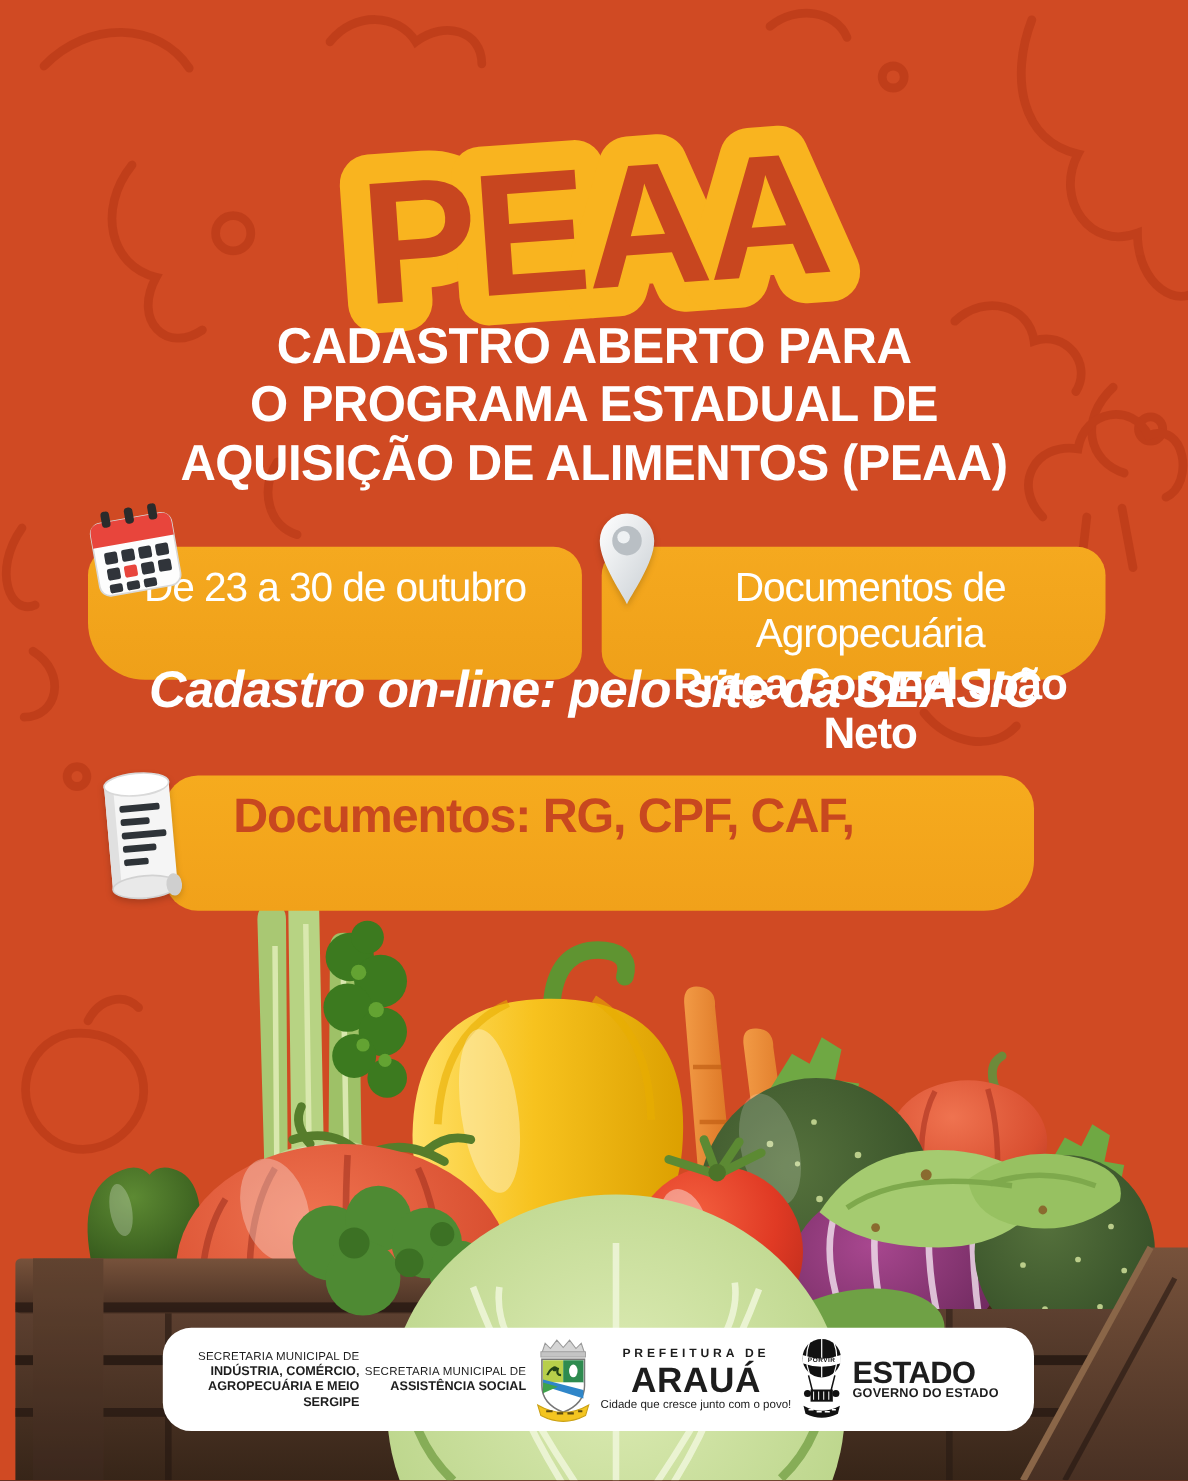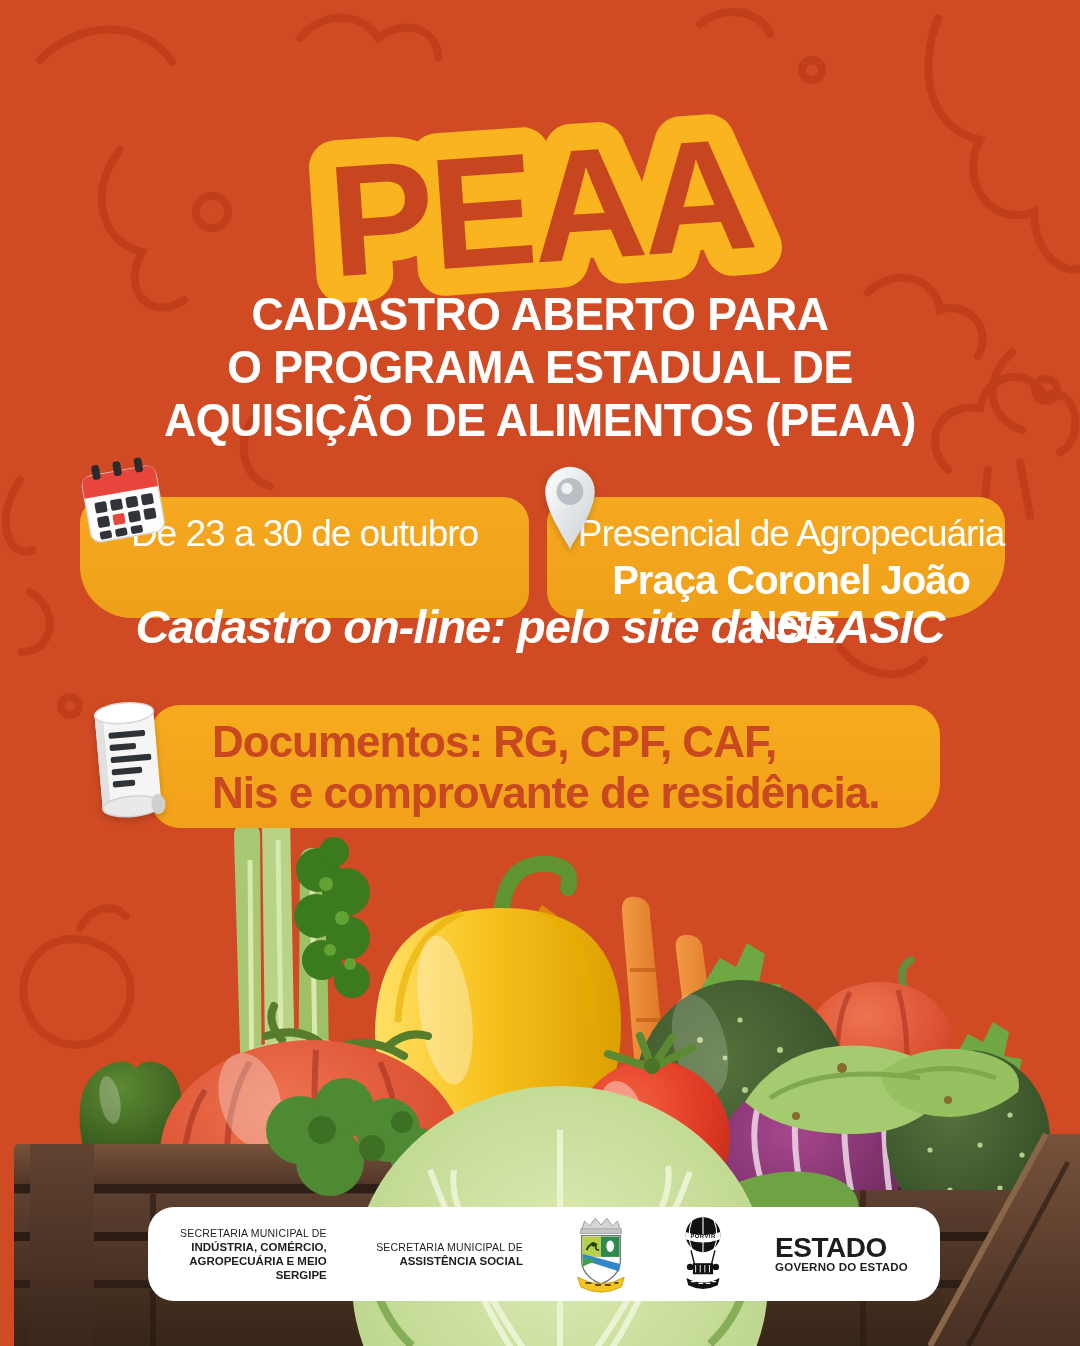--- a/index.html
+++ b/index.html
@@ -359,21 +359,21 @@
         <rect x="21" y="76" width="12" height="8" rx="2"></rect>
           <rect x="37" y="76" width="12" height="8" rx="2"></rect>
         <rect x="53" y="76" width="12" height="8" rx="2"></rect>
       </g>
       <rect x="37" y="61" width="12" height="11" rx="2" fill="#e8453c"></rect>
     </g>
   </svg>
 
   <div class="pill pill-right">
     <div class="pill-inner">
-      <div class="pill-l1">Presencial de Agropecuária</div>
+      <div class="pill-l1">Documentos de Agropecuária</div>
       <div class="pill-l2">Praça Coronel João Neto</div>
     </div>
   </div>
 
   <svg class="pin-icon" viewBox="0 0 64 88">
     <defs>
       <linearGradient id="gPin" x1="0" y1="0" x2="1" y2="1">
         <stop offset="0" stop-color="#ffffff"></stop>
           <stop offset="1" stop-color="#c9cfd4"></stop>
       </linearGradient>
@@ -381,21 +381,20 @@
     <path d="M32,84 C30,78 8,48 8,28 a24,24 0 1,1 48,0 c0,20 -22,50 -24,56 z" fill="url(#gPin)"></path>
     <circle cx="32" cy="28" r="13" fill="#b9bfc4"></circle>
     <circle cx="29" cy="25" r="5.5" fill="#eef1f3"></circle>
   </svg>
 
   <div class="online">Cadastro on-line: pelo site da SEASIC</div>
 
   <div class="docs">
     <div class="docs-inner">
       <div>Documentos: RG, CPF, CAF,</div>
-      <div>Nis e comprovante de residência.</div>
     </div>
   </div>
 
   <svg class="scroll-icon" viewBox="0 0 92 124">
     <g transform="rotate(-5 46 62)">
       <rect x="20" y="16" width="58" height="92" fill="#f5f5f5"></rect>
       <rect x="20" y="16" width="8" height="92" fill="#e0e0e0"></rect>
       <ellipse cx="49" cy="16" rx="29" ry="10" fill="#ffffff" stroke="#d9d9d9" stroke-width="1.5"></ellipse>
       <ellipse cx="49" cy="108" rx="29" ry="10" fill="#e9e9e9" stroke="#d2d2d2" stroke-width="1.5"></ellipse>
       <ellipse cx="75" cy="108" rx="7" ry="10" fill="#cfcfcf"></ellipse>
@@ -431,20 +430,25 @@
       <path d="M15,36 q4,-9 10,-6 q-2,6 3,6" stroke="#234417" stroke-width="2" fill="none"></path>
       <circle cx="22" cy="30" r="2.4" fill="#234417"></circle>
       <ellipse cx="39.5" cy="32" rx="4" ry="6" fill="#ffffff"></ellipse>
       <path d="M11,43 h38 v4 q0,14 -19,22 q-19,-8 -19,-22 z" fill="#ffffff"></path>
       <path d="M11,46 L49,58 L49,50 L11,40 z" fill="#2f86c9"></path>
       <path d="M11,43 l14,4 -14,6 z" fill="#3fa24b"></path>
       <path d="M6,64 q24,14 48,0 l-3,10 q-21,11 -42,0 z" fill="#f4c520" stroke="#caa116" stroke-width="1"></path>
       <path d="M14,70 h6 M24,72 h6 M34,72 h6 M44,70 h4" stroke="#5c4a10" stroke-width="2"></path>
     </svg>
 
+    <div class="pref">
+      <div class="pref-top">PREFEITURA DE</div>
+      <div class="pref-name">ARAUÁ</div>
+      <div class="pref-slog">Cidade que cresce junto com o povo!</div>
+    </div>
 
     <svg width="46" height="78" viewBox="0 0 50 84">
       <circle cx="25" cy="21" r="19" fill="#111111"></circle>
       <path d="M25,2 v38 M13,5 q-6,16 0,32 M37,5 q6,16 0,32" stroke="#ffffff" stroke-width="1.2" fill="none"></path>
       <path d="M6,18 q19,7 38,0 l0,8 q-19,7 -38,0 z" fill="#ffffff"></path>
       <text x="25" y="24.5" text-anchor="middle" font-family="Liberation Sans, sans-serif" font-size="6.4" font-weight="700" fill="#111111" letter-spacing=".5">PORVIR</text>
       <path d="M12,38 L16,54 M38,38 L34,54" stroke="#111111" stroke-width="1.5"></path>
       <rect x="14" y="52" width="22" height="12" fill="#111111"></rect>
       <path d="M17,54 v8 M22,54 v8 M27,54 v8 M32,54 v8" stroke="#ffffff" stroke-width="1"></path>
       <circle cx="11" cy="56" r="3.5" fill="#111111"></circle>

